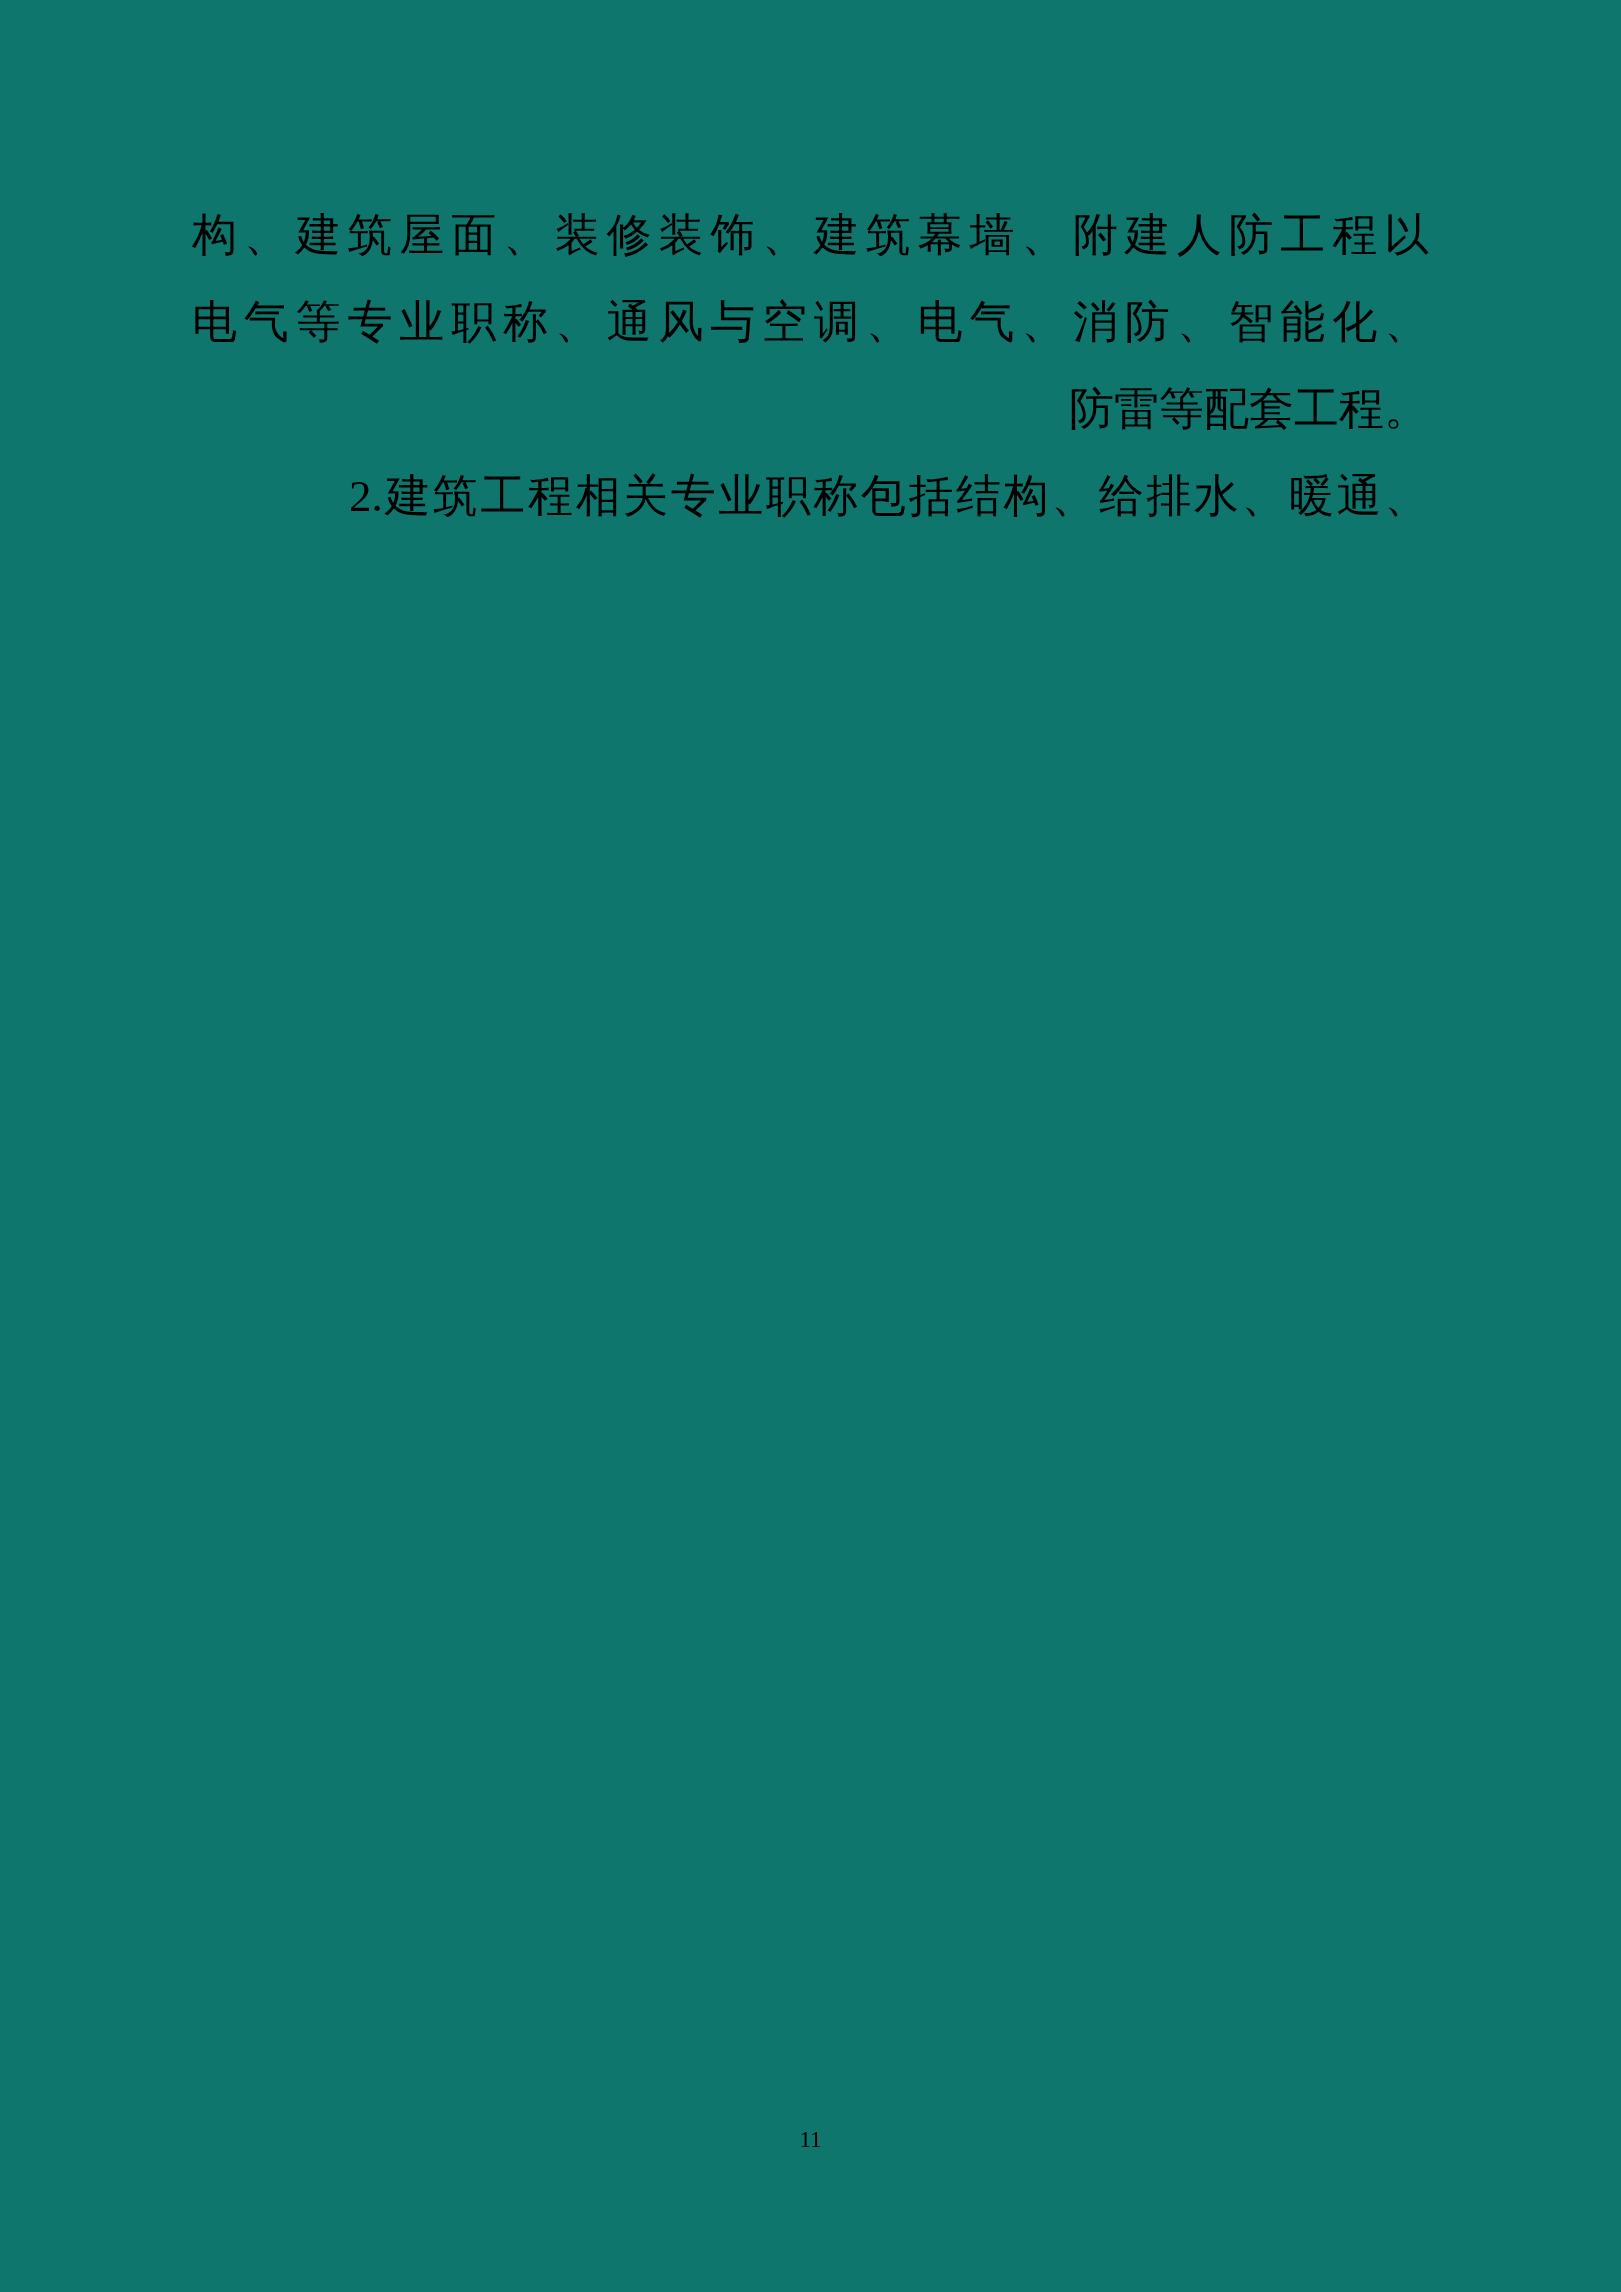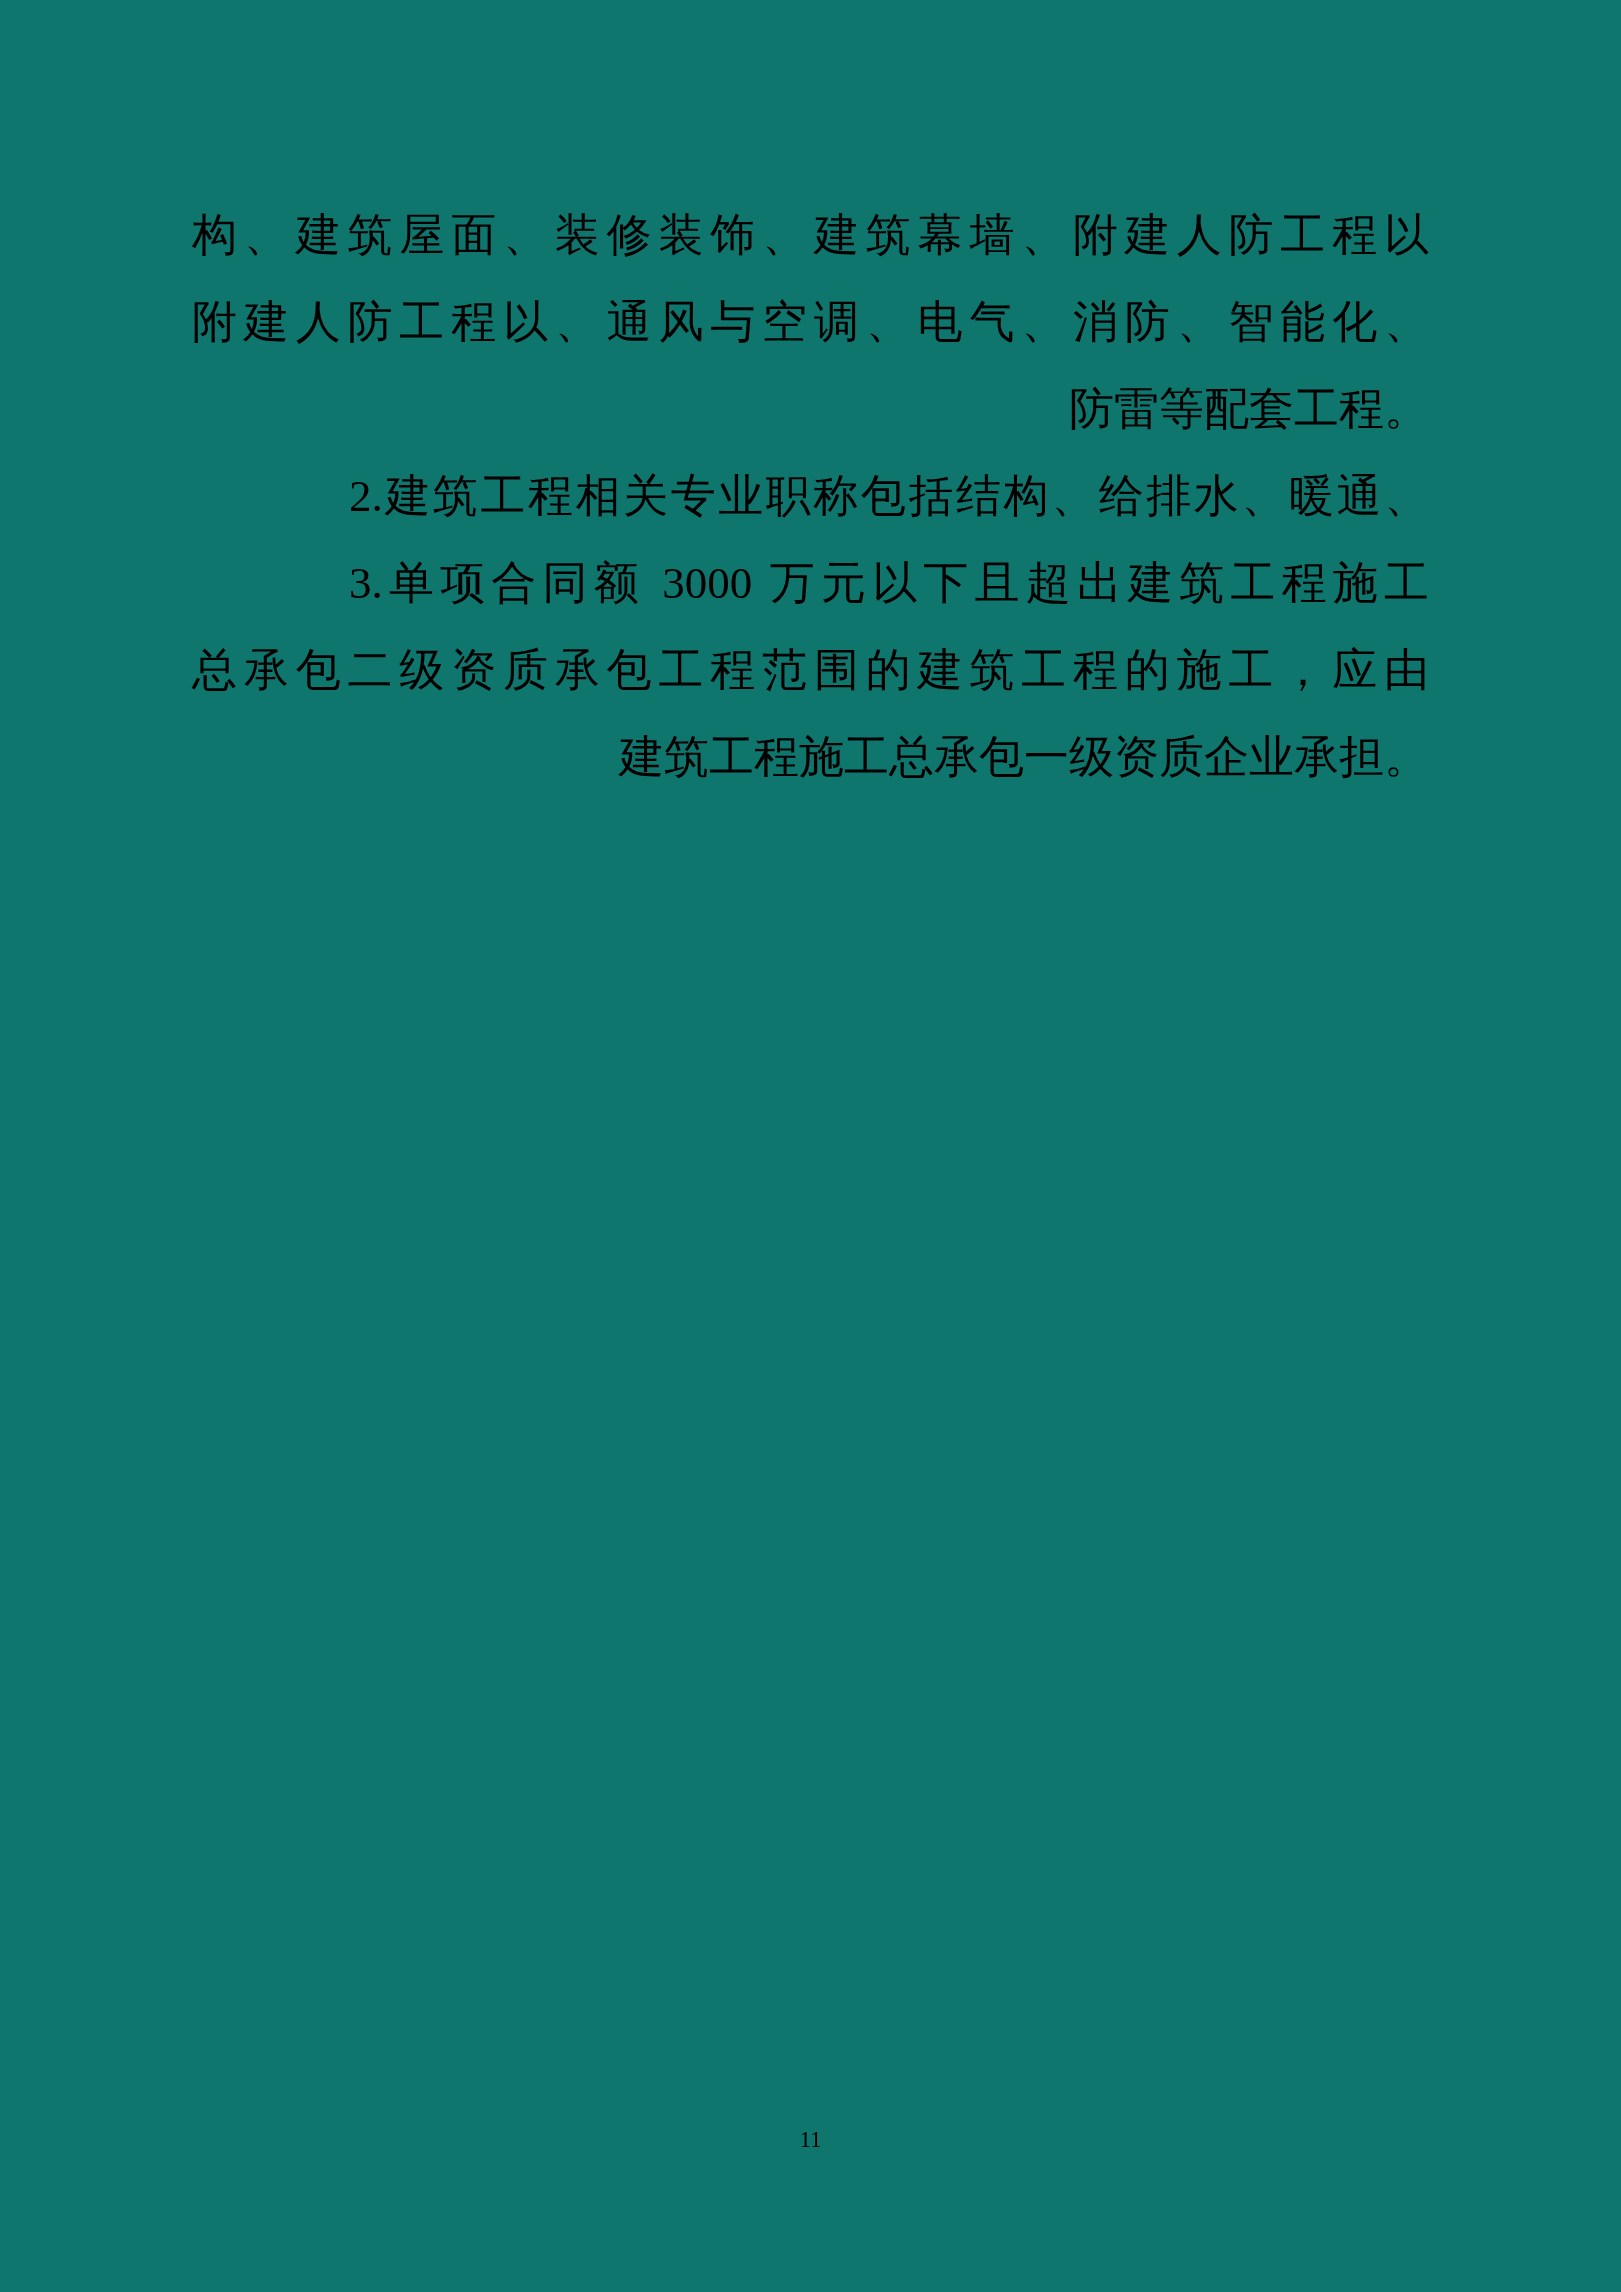--- a/index.html
+++ b/index.html
@@ -49,32 +49,27 @@
 </style>
 </head>
 <body>
 
 <div class="page">
 
   <div class="text-block">
 
     <div class="paragraph">
       <div class="line full">构、建筑屋面、装修装饰、建筑幕墙、附建人防工程以</div>
-      <div class="line full">附建人防工程以、通风与空调、电气、消防、智能化、</div>
+      <div class="line full">电气等专业职称、通风与空调、电气、消防、智能化、</div>
       <div class="line">防雷等配套工程。</div>
     </div>
 
     <div class="paragraph">
       <div class="line full indent">2.建筑工程相关专业职称包括结构、给排水、暖通、</div>
     </div>
 
-    <div class="paragraph">
-      <div class="line full indent">3.单项合同额 3000 万元以下且超出建筑工程施工</div>
-      <div class="line full">总承包二级资质承包工程范围的建筑工程的施工，应由</div>
-      <div class="line">建筑工程施工总承包一级资质企业承担。</div>
-    </div>
 
   </div>
 
   <div class="page-number">11</div>
 
 </div>
 
 
 </body></html>

